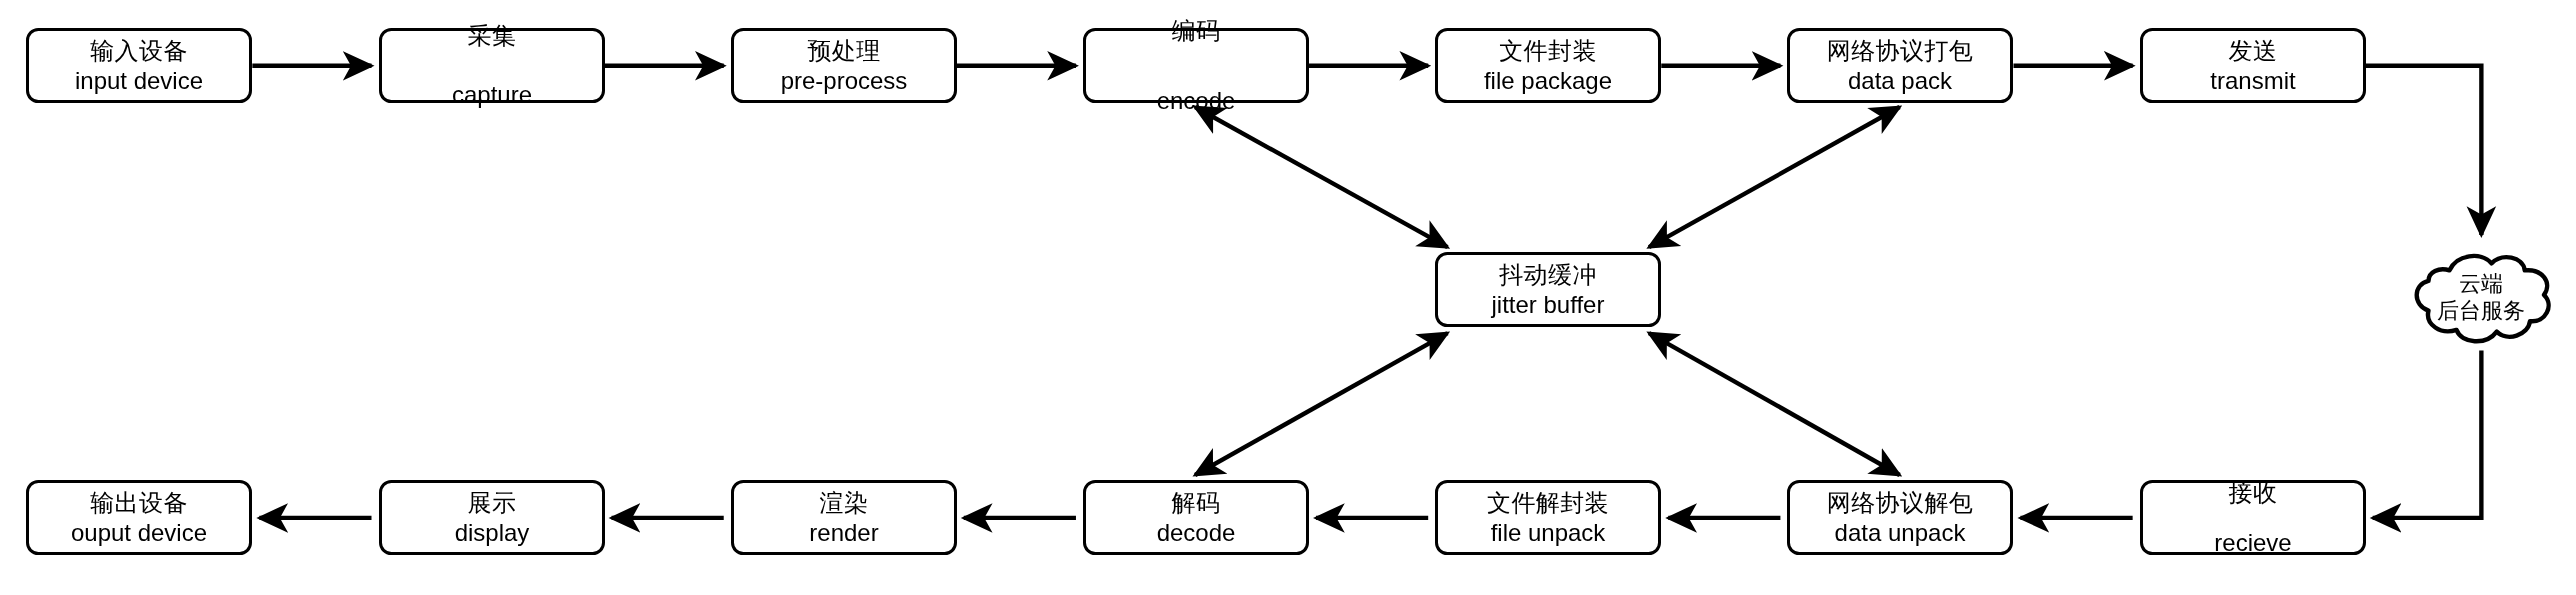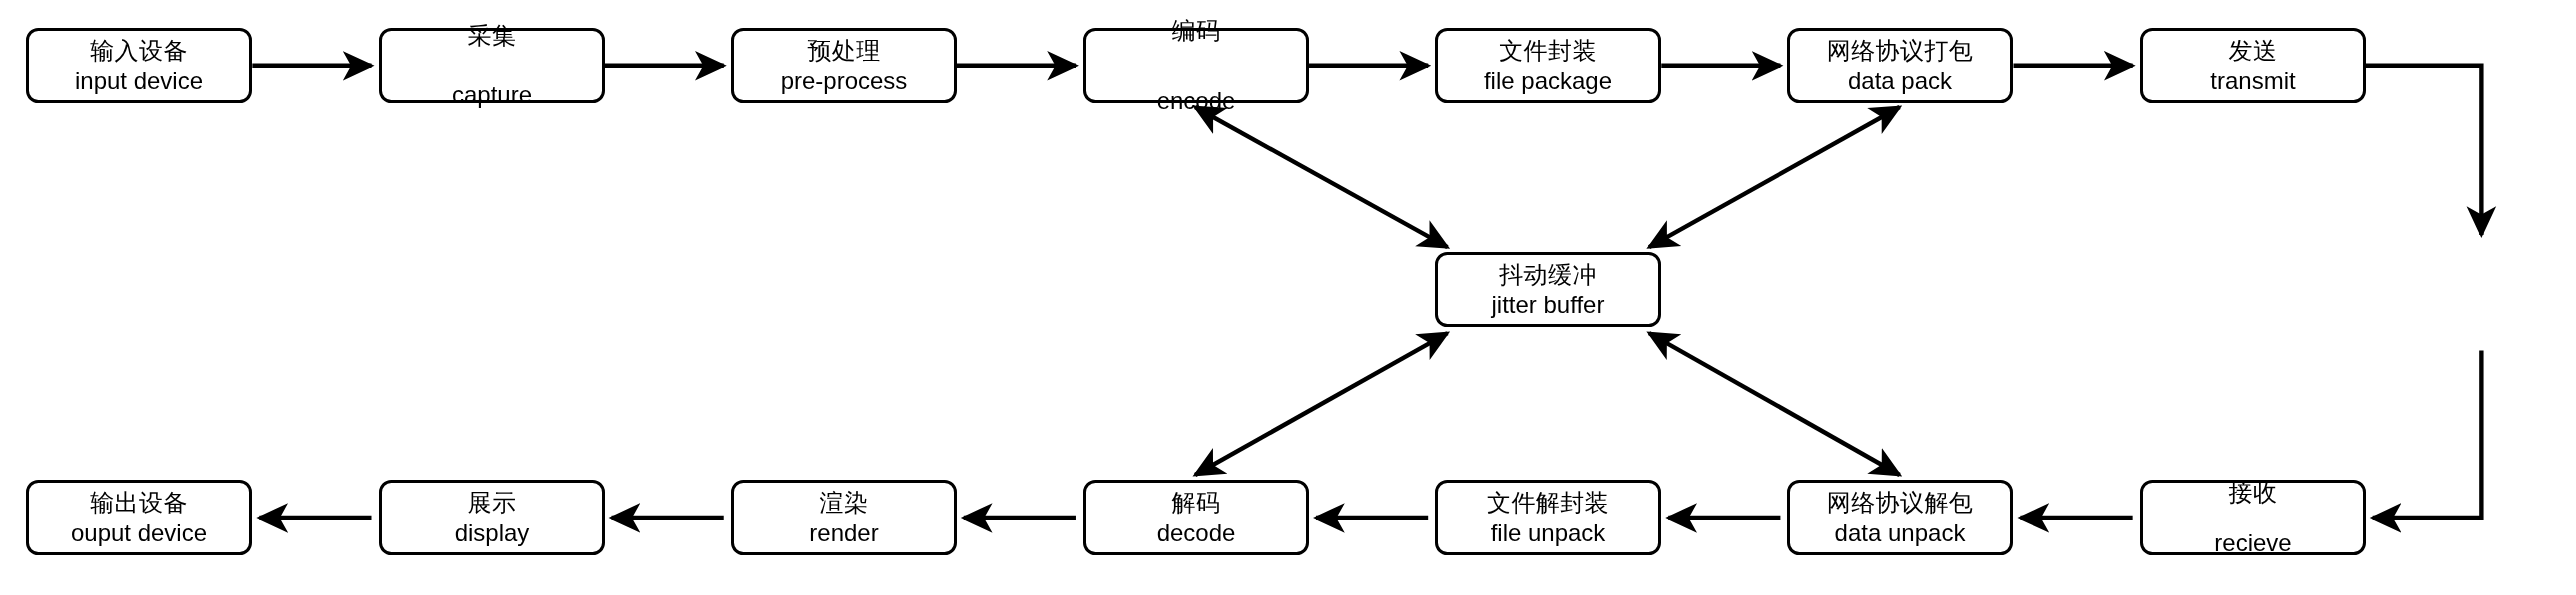--- a/index.html
+++ b/index.html
@@ -145,20 +145,38 @@
   <div class="node" style="left:2140px; top:28px; width:226px; height:75px;">
     <div class="zh">发送</div>
     <div class="en">transmit</div>
   </div>
 
   <div class="node" style="left:1435px; top:252px; width:226px; height:75px;">
     <div class="zh">抖动缓冲</div>
     <div class="en">jitter buffer</div>
   </div>
 
+  <div class="cloud" style="left:2404px; top:244px; width:154px; height:107px;">
+    <svg class="cloud-svg" width="154" height="107" viewBox="0 0 176 122" xmlns="http://www.w3.org/2000/svg">
+      <path d="M 52 30
+               C 60 12, 88 8, 100 22
+               C 112 10, 136 14, 138 30
+               C 158 28, 170 44, 160 58
+               C 172 70, 162 90, 144 88
+               C 142 104, 118 112, 106 100
+               C 94 116, 66 114, 60 98
+               C 42 104, 24 92, 28 76
+               C 10 70, 10 46, 28 42
+               C 28 32, 40 26, 52 30 Z" fill="#ffffff" stroke="#000000" stroke-width="5" stroke-linejoin="round"></path>
+    </svg>
+    <div class="cloud-text">
+      <div class="zh">云端</div>
+      <div class="zh">后台服务</div>
+    </div>
+  </div>
 
   <div class="node" style="left:26px;  top:480px; width:226px; height:75px;">
     <div class="zh">输出设备</div>
     <div class="en">ouput device</div>
   </div>
 
   <div class="node" style="left:379px; top:480px; width:226px; height:75px;">
     <div class="zh">展示</div>
     <div class="en">display</div>
   </div>

